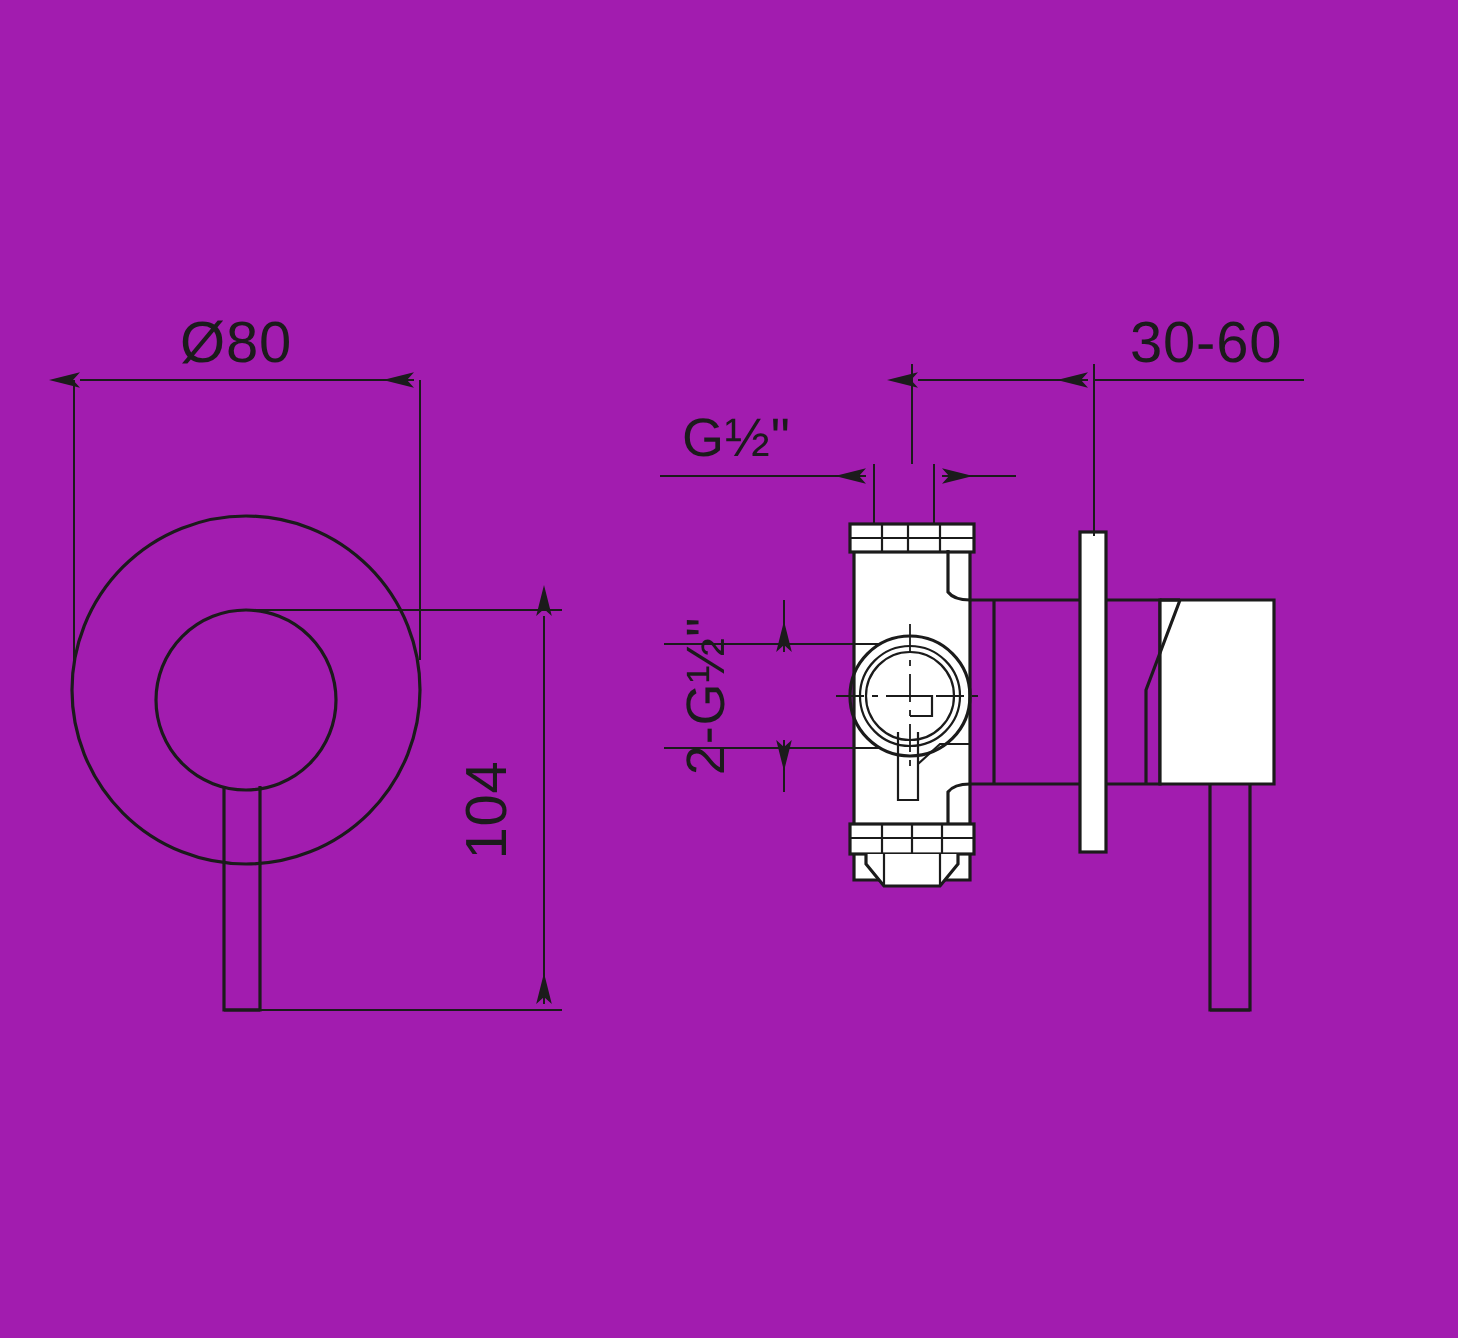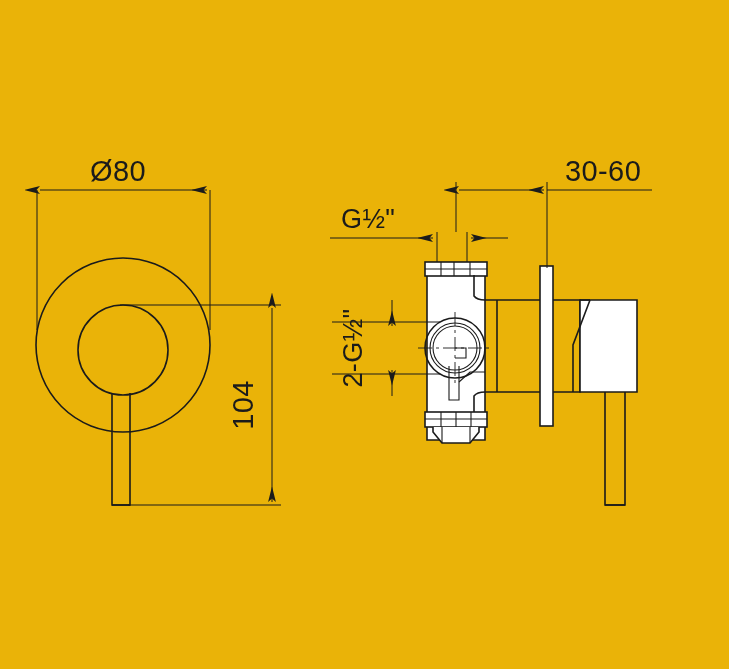--- a/index.html
+++ b/index.html
@@ -5,21 +5,21 @@
 <style>
   html, body {
     margin: 0;
     padding: 0;
     background: #ffffff;
   }
   #sheet {
     position: relative;
     width: 729px;
     height: 669px;
-    background: #eab308;
+    background: #a21caf;
     overflow: hidden;
     font-family: "Liberation Sans", sans-serif;
   }
   #sheet svg {
     position: absolute;
     left: 0;
     top: 0;
     display: block;
   }
   

